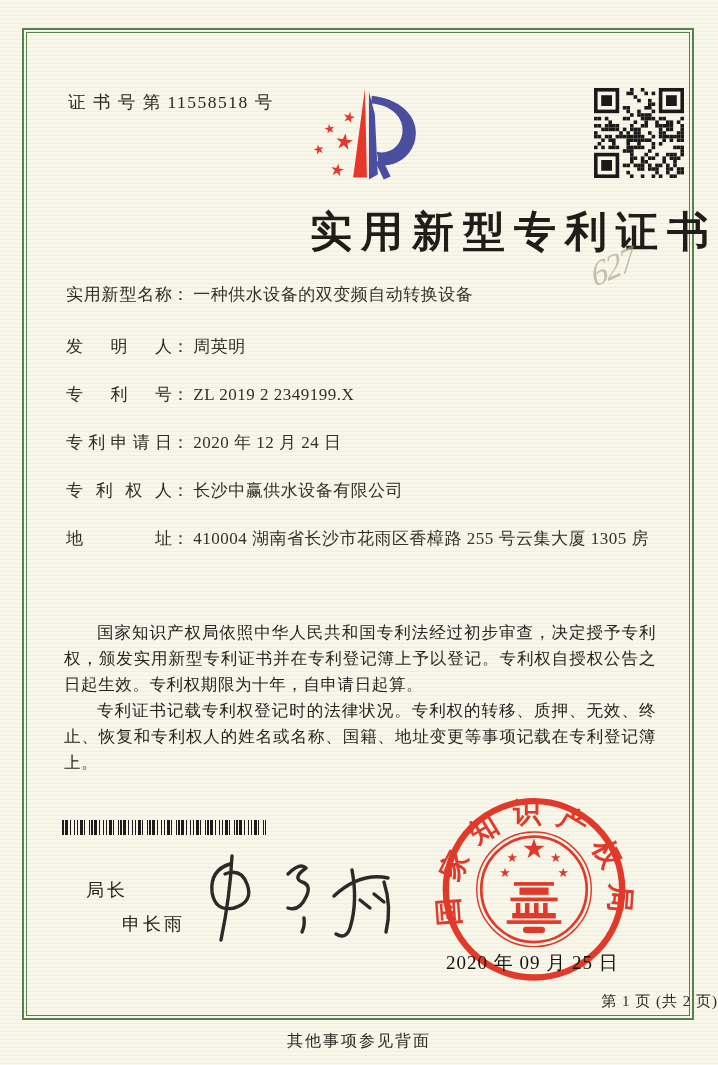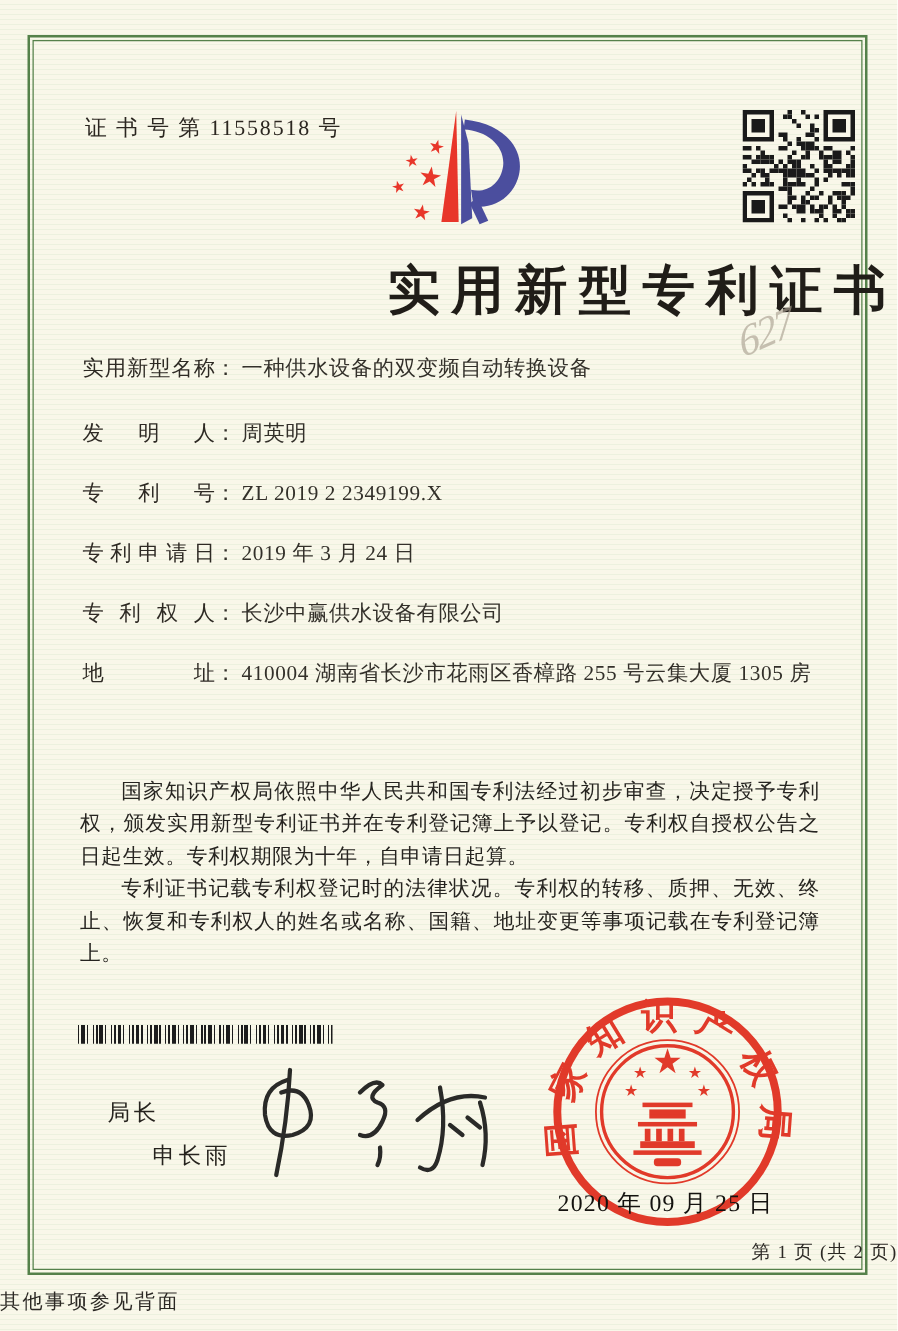--- a/index.html
+++ b/index.html
@@ -60,21 +60,21 @@
   .seal{position:absolute;left:426px;top:793px;width:216px;height:200px;}
   .seal-date{
     position:absolute;left:446px;top:950px;font-size:19px;color:#14120f;letter-spacing:1px;
     white-space:nowrap;
   }
   .page-indicator{
     position:absolute;left:0;top:992px;width:718px;text-align:right;
     font-size:15px;color:#2b2824;letter-spacing:1px;
   }
   .back-note{
-    position:absolute;left:0;top:1031px;width:718px;
+    position:absolute;left:0;top:1031px;width:718px;text-align:center;
     font-size:16px;color:#2b2824;letter-spacing:2px;
   }
 </style>
 </head>
 <body>
 
 <div class="page">
   <div class="frame"></div>
 
   <div class="cert-no">证 书 号 第 11558518 号</div>
@@ -309,21 +309,21 @@
     <div class="field-row">
       <span class="flabel">发明人</span><span>：</span>
       <span class="fvalue">周英明</span>
     </div>
     <div class="field-row">
       <span class="flabel">专利号</span><span>：</span>
       <span class="fvalue">ZL 2019 2 2349199.X</span>
     </div>
     <div class="field-row">
       <span class="flabel">专利申请日</span><span>：</span>
-      <span class="fvalue">2019 年 3 月 24 日</span>
+      <span class="fvalue">2020 年 12 月 24 日</span>
     </div>
     <div class="field-row">
       <span class="flabel">专利权人</span><span>：</span>
       <span class="fvalue">长沙中赢供水设备有限公司</span>
     </div>
     <div class="field-row addr">
       <span class="flabel">地址</span><span>：</span>
       <span class="fvalue">410004 湖南省长沙市花雨区香樟路 255 号云集大厦 1305 房</span>
     </div>
   </div>

